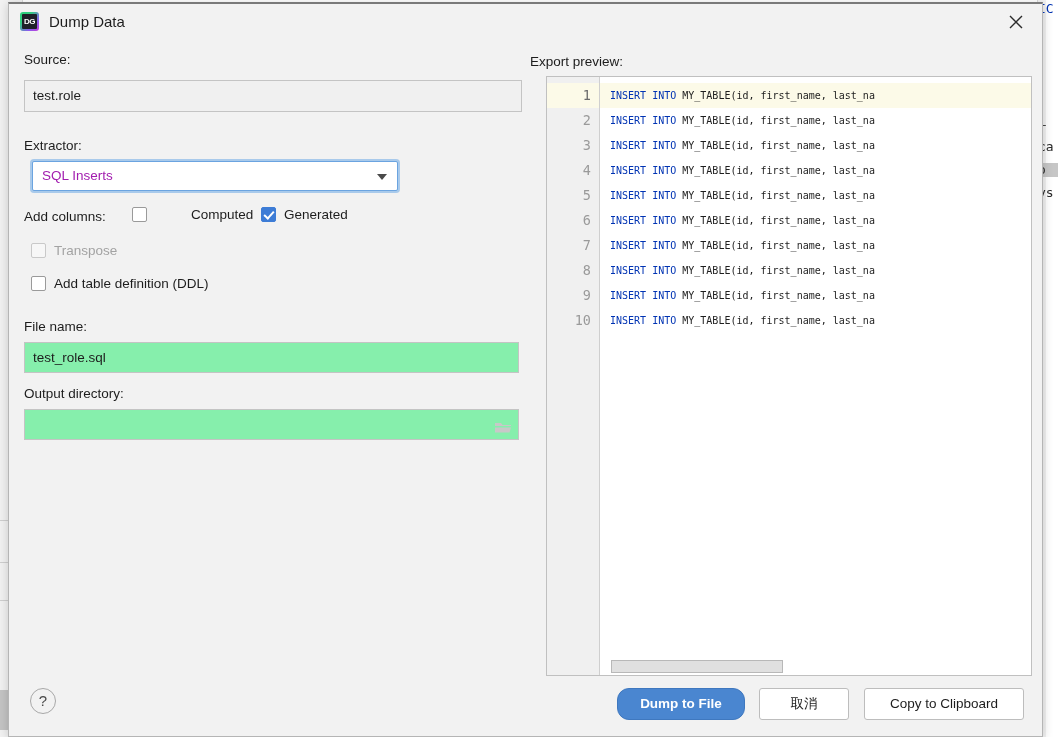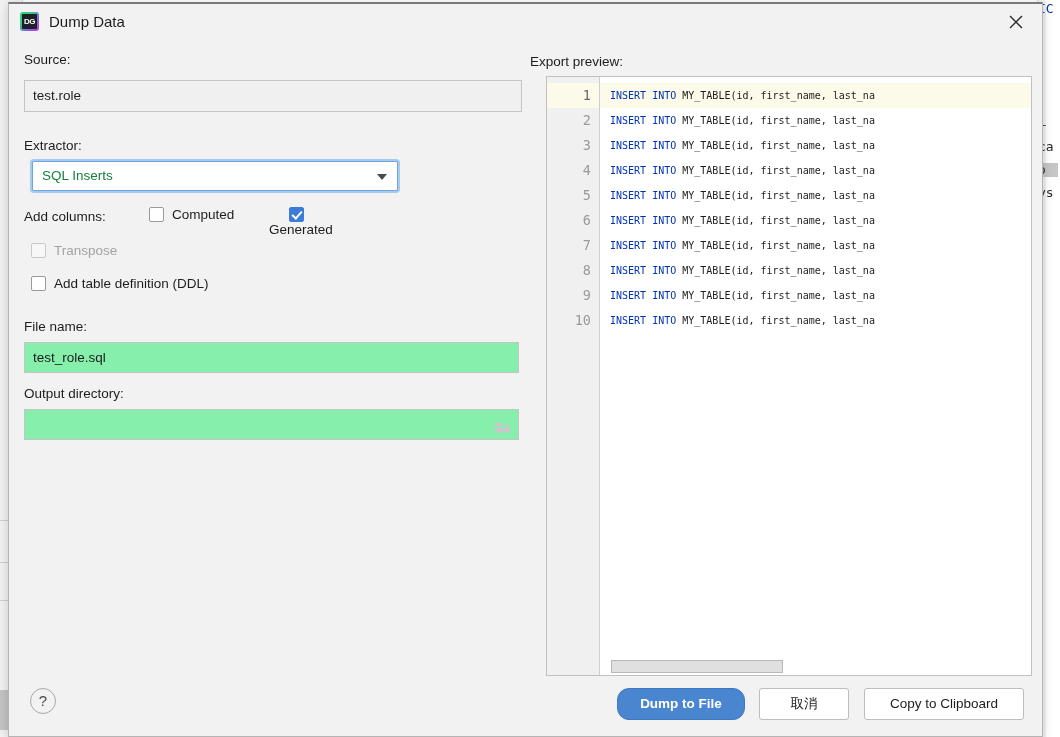--- a/index.html
+++ b/index.html
@@ -157,21 +157,21 @@
     border: 1px solid #6ba4e0;
     border-radius: 2px;
     box-shadow: 0 0 0 2px rgba(110,170,230,0.55);
     cursor: pointer;
   }
   #extractor-combo .combo-value {
     position: absolute;
     left: 9px; top: 0;
     line-height: 28px;
     font-size: 13.5px;
-    color: #15803d;
+    color: #a21caf;
   }
   #extractor-combo .combo-arrow {
     position: absolute;
     right: 10px; top: 12px;
     width: 0; height: 0;
     border-left: 5px solid transparent;
     border-right: 5px solid transparent;
     border-top: 6px solid #4a4a4a;
   }
 
@@ -384,26 +384,26 @@
   <div class="lbl" style="left:15px; top:134px;">
     <span>Extractor:</span>
   </div>
   <div id="extractor-combo">
     <span class="combo-value">SQL Inserts</span>
     <span class="combo-arrow"></span>
   </div>
 
   <div class="lbl" style="left:15px; top:205px;">Add columns:</div>
 
-  <div class="cbrow" style="left:140px; top:203px;">
+  <div class="cbrow" style="left:123px; top:203px;gap:36px;">
     <span class="cb"></span>
     <span class="cblabel">Computed</span>
   </div>
 
-  <div class="cbrow" style="left:252px; top:203px;flex-direction:column;">
+  <div class="cbrow" style="left:252px; top:203px;">
     <span class="cb checked"></span>
     <span class="cblabel">Generated</span>
   </div>
 
   <div class="cbrow" style="left:22px; top:239px;">
     <span class="cb disabled"></span>
     <span class="cblabel disabled">Transpose</span>
   </div>
 
   <div class="cbrow" style="left:22px; top:272px;">

